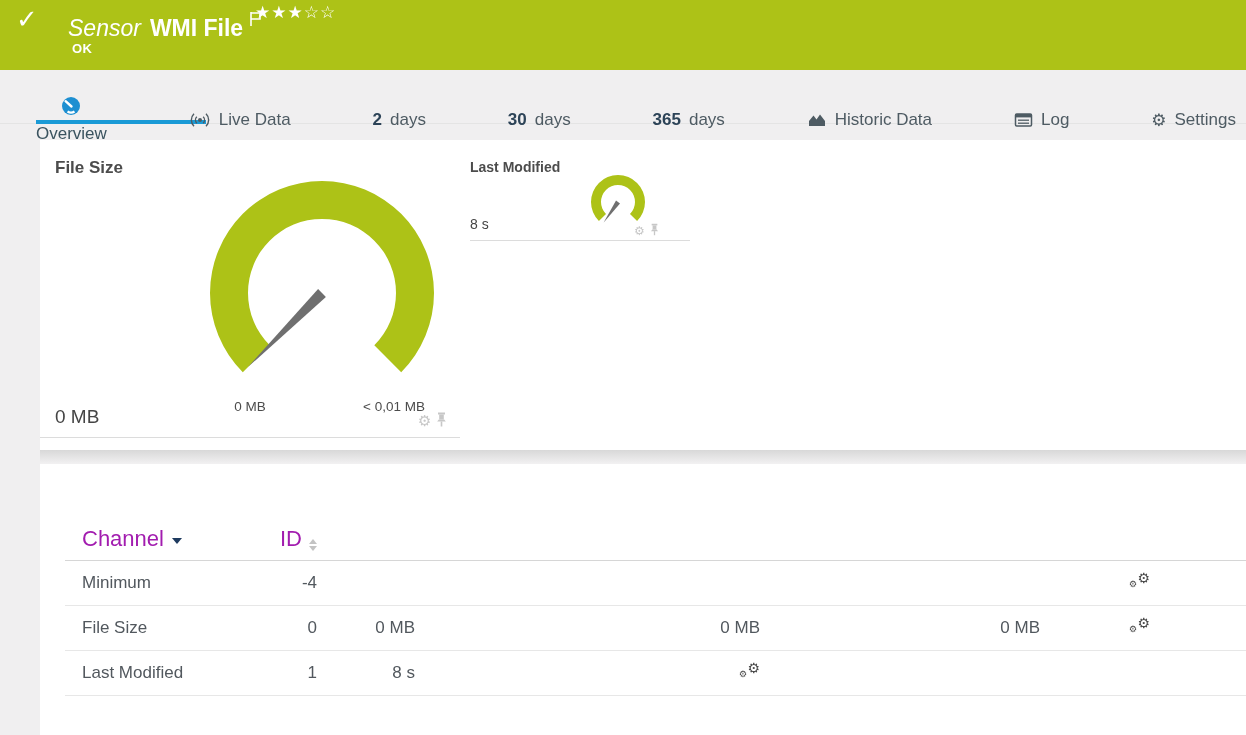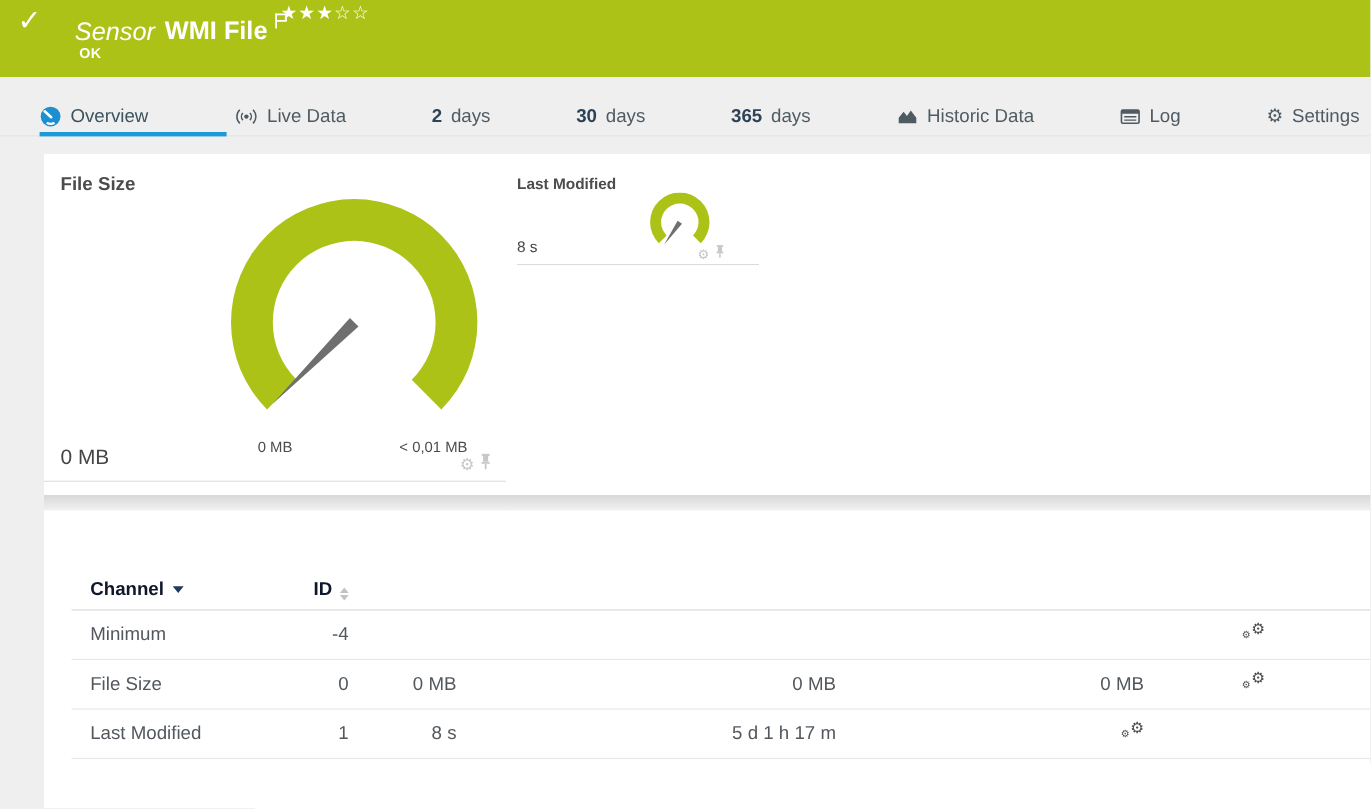--- a/index.html
+++ b/index.html
@@ -25,21 +25,21 @@
     font-family:"DejaVu Sans", sans-serif;
   }
   .status-ok { position:absolute; left:72px; top:41px; color:#fff; font-size:13px; font-weight:700; letter-spacing:.5px; }
 
   
   .tabbar { position:absolute; left:0; top:70px; width:1246px; height:70px; background:#f0eff0; }
   .tabbar-line { position:absolute; left:0; top:53px; width:1246px; height:1px; background:#e4e4e4; }
   .tabs { position:absolute; left:36px; right:10px; top:26px; display:flex; justify-content:space-between; align-items:center; }
   .tab { display:flex; align-items:center; gap:8px; font-size:17px; color:#4e5b63; cursor:pointer; white-space:nowrap; }
   .tab .num { font-weight:700; color:#2c4357; }
-  .tab.active { color:#3a535f; }
+  .tab.active { color:#3a535f;flex-direction:column; }
   .active-underline { position:absolute; left:36px; top:50px; width:170px; height:4px; }
   .tab-icon { display:inline-flex; }
   .glyph-icon { font-family:"DejaVu Sans", sans-serif; font-size:17px; line-height:1; color:#4e5b63; }
 
   
   .gauges-panel { position:absolute; left:40px; top:140px; width:1206px; height:310px; background:#fff; }
   .card-title-lg { position:absolute; left:15px; top:18px; font-size:17px; font-weight:700; color:#4c4c4c; }
   .big-gauge { position:absolute; left:162px; top:33px; }
   .scale-label { position:absolute; font-size:13.5px; color:#4c4c4c; text-align:center; }
   .scale-min { left:170px; top:259px; width:80px; }
@@ -56,21 +56,21 @@
   .divider-mini { position:absolute; left:430px; top:100px; width:220px; height:1px; background:#dcdcdc; }
 
   .shadow-band { position:absolute; left:40px; top:450px; width:1206px; height:14px;
     background:linear-gradient(#d8d8d8, #f2f1f2); }
 
   
   .channels-panel { position:absolute; left:40px; top:464px; width:1206px; height:271px; background:#fff; }
   .table { position:absolute; left:25px; top:0; right:0; }
   .thead, .trow { display:grid; grid-template-columns:17px 175px 60px 98px 345px 280px 110px 1fr; align-items:center; }
   .thead { align-items:start; padding-top:62px; padding-bottom:8px; border-bottom:1px solid #d6d6d6;
-    color:#0f172a; font-size:17px; font-weight:700; }
+    color:#a21caf; font-size:22px; font-weight:400; }
   .trow { height:45px; border-bottom:1px solid #e7e7e7; color:#52585e; font-size:17px; }
   .c-id, .c-last, .c-min, .c-max { text-align:right; }
   .h-min { padding-right:24px; }
   .h-max { padding-right:76px; }
   .h-last-label { display:inline-block; width:46px; text-align:right; line-height:1.25; }
   .c-gear { text-align:right; }
   .sort { display:inline-flex; flex-direction:column; gap:2px; margin-left:7px; vertical-align:2px; }
   .sort i { display:block; width:0; height:0; border-left:4.5px solid transparent; border-right:4.5px solid transparent; }
   .sort .up { border-bottom:5px solid #c3c3c3; }
   .sort .dn { border-top:5px solid #c3c3c3; }
@@ -246,21 +246,20 @@
         <div class="c-max">0 MB</div>
         <div class="c-gear"><span class="row-gears"><span class="g-big">⚙</span><span class="g-sm">⚙</span></span></div>
         <div></div>
       </div>
 
       <div class="trow">
         <div></div>
         <div>Last Modified</div>
         <div class="c-id">1</div>
         <div class="c-last">8 s</div>
-        <div class="c-max">5 d 1 h 17 m</div>
         <div class="c-gear"><span class="row-gears"><span class="g-big">⚙</span><span class="g-sm">⚙</span></span></div>
         <div></div>
       </div>
 
     </div>
   </section>
 
 </div>
 
 </body></html>

